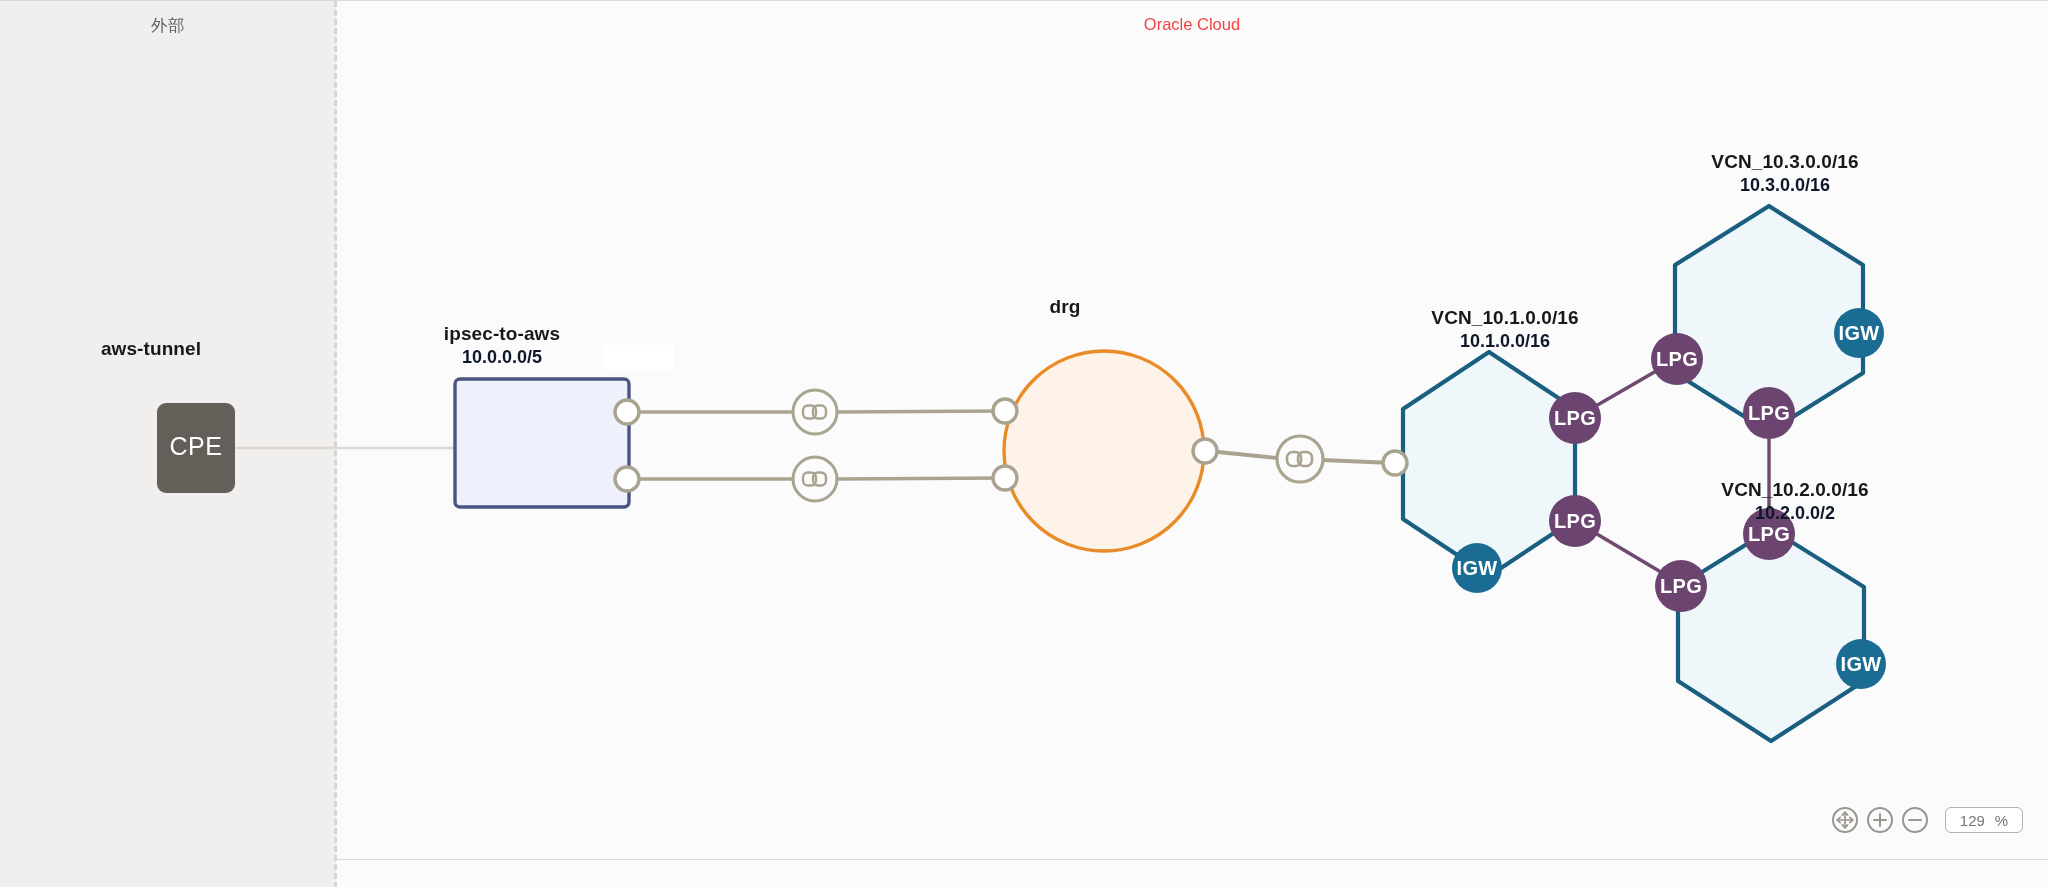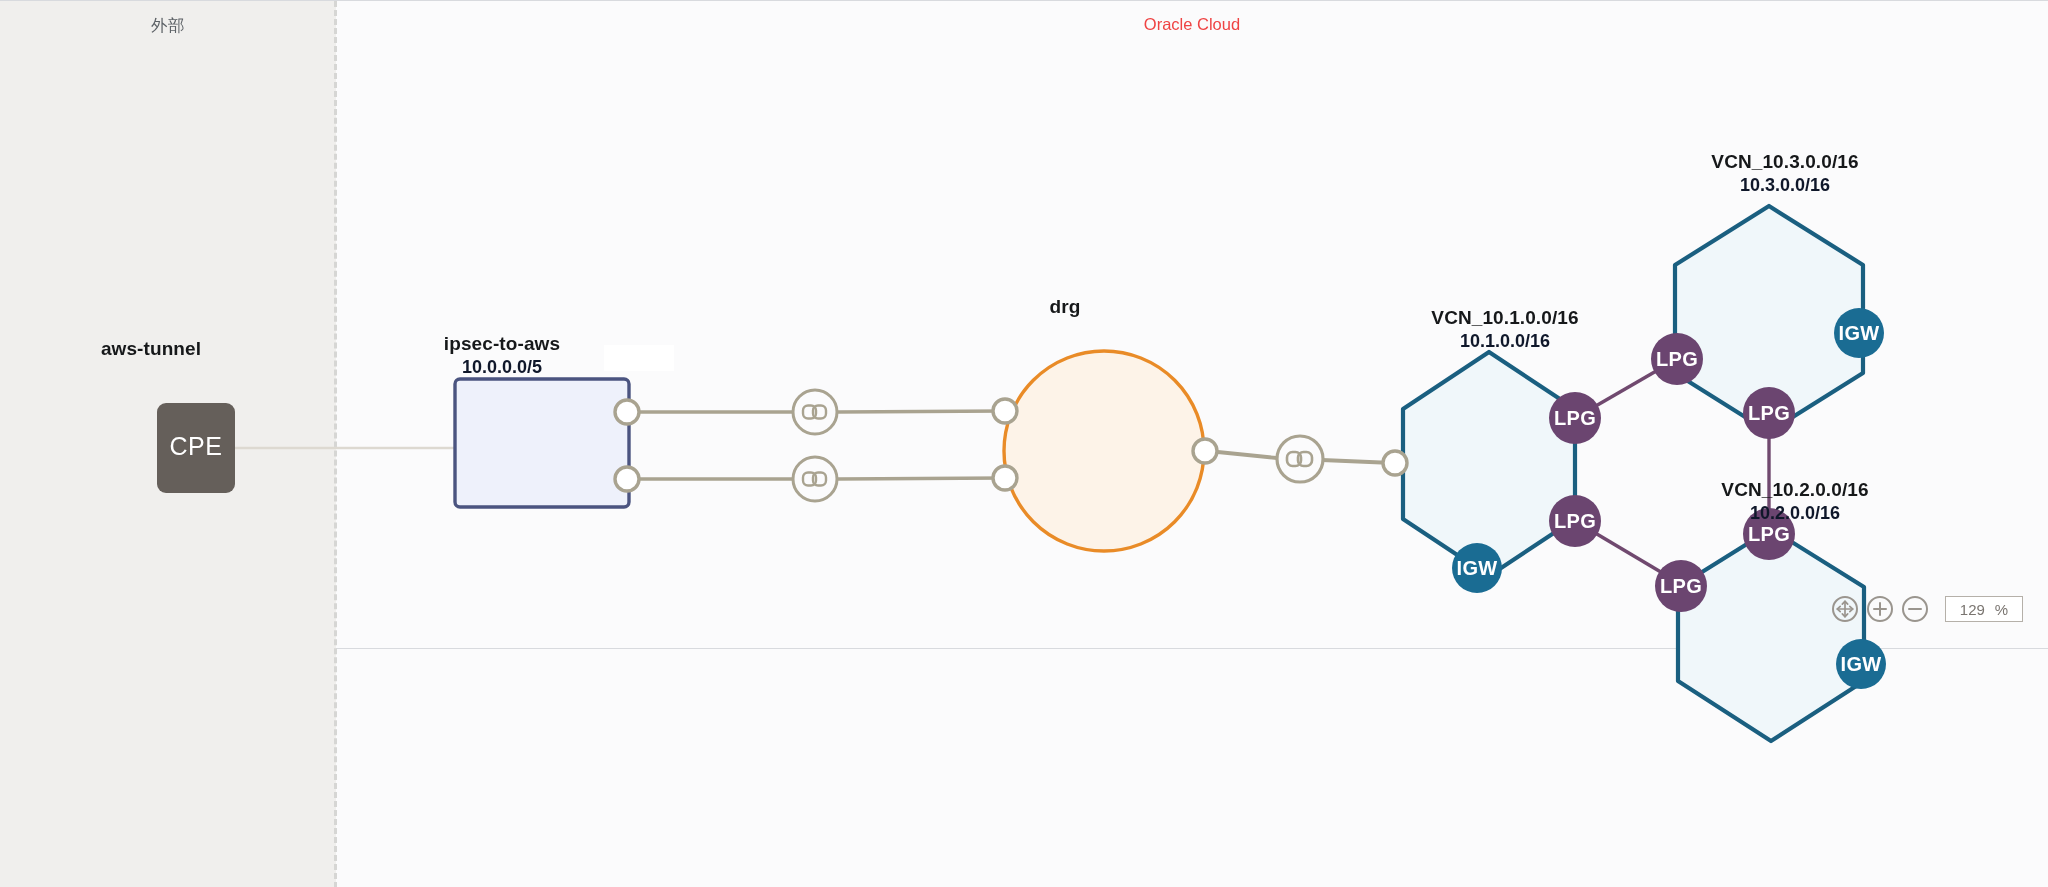--- a/index.html
+++ b/index.html
@@ -4,21 +4,21 @@
 <title>Oracle Cloud Network Topology</title>
 <style>
   html,body{margin:0;padding:0;}
   body{
     width:2048px;height:887px;overflow:hidden;
     background:#fbfbfc;
     font-family:"Liberation Sans","DejaVu Sans",sans-serif;
     -webkit-font-smoothing:antialiased;
   }
   #canvas{
-    position:relative;width:2048px;height:649px;
+    position:relative;width:2048px;height:860px;
     background:#fbfbfc;
     box-sizing:border-box;
     border-top:1px solid #d8dade;
     border-bottom:1px solid #d8dade;
   }
   
   #external-pane{
     position:absolute;left:0;top:0;width:336px;height:887px;
     background:#f0efed;
   }
@@ -41,21 +41,21 @@
   .lbl{position:absolute;white-space:nowrap;text-align:center;}
   .lbl .t{
     display:block;font-size:19px;font-weight:bold;color:#16181a;
     letter-spacing:.1px;line-height:1.18;
   }
   .lbl .s{
     display:block;font-size:18px;font-weight:bold;color:#0f172a;
     line-height:1.18;margin-top:2px;
   }
   #lbl-aws-tunnel{left:46px;top:337px;width:210px;}
-  #lbl-ipsec{left:367px;top:332px;width:270px;}
+  #lbl-ipsec{left:367px;top:322px;width:270px;}
   #lbl-drg{left:985px;top:295px;width:160px;}
   #lbl-vcn1{left:1375px;top:306px;width:260px;}
   #lbl-vcn3{left:1655px;top:150px;width:260px;}
   #lbl-vcn2{left:1665px;top:478px;width:260px;}
   
   #ipsec-redaction{
     position:absolute;left:604px;top:344px;width:70px;height:26px;
     background:#ffffff;
   }
   
@@ -74,21 +74,21 @@
     display:flex;align-items:center;gap:9px;
   }
   .zbtn{
     width:26px;height:26px;border-radius:50%;
     border:2px solid #9a958e;box-sizing:border-box;
     background:transparent;position:relative;cursor:pointer;
   }
   .zbtn svg{position:absolute;left:0;top:0;}
   #zoom-value-box{
     margin-left:8px;
-    border:1.5px solid #b5b0a9;border-radius:0;background:#fff;
+    border:1.5px solid #b5b0a9;border-radius:6px;background:#fff;
     height:26px;min-width:78px;box-sizing:border-box;
     display:flex;align-items:center;justify-content:center;gap:10px;
     padding:0 9px;
   }
   #zoom-value{font-size:15px;color:#7a7570;}
   #zoom-unit{font-size:15px;color:#7a7570;}
 </style>
 </head>
 <body>
 
@@ -198,21 +198,21 @@
     <span class="s">10.1.0.0/16</span>
   </div>
 
   <div class="lbl" id="lbl-vcn3">
     <span class="t">VCN_10.3.0.0/16</span>
     <span class="s">10.3.0.0/16</span>
   </div>
 
   <div class="lbl" id="lbl-vcn2">
     <span class="t">VCN_10.2.0.0/16</span>
-    <span class="s">10.2.0.0/16</span>
+    <span class="s">10.2.0.0/2</span>
   </div>
 
   <div id="zoom-controls">
     <div class="zbtn">
       <svg width="22" height="22" viewBox="0 0 22 22">
         <g stroke="#9a958e" stroke-width="1.7" fill="none" stroke-linecap="round">
           <line x1="11" y1="3.5" x2="11" y2="18.5"></line>
           <line x1="3.5" y1="11" x2="18.5" y2="11"></line>
           <polyline points="8.3,6.2 11,3.3 13.7,6.2"></polyline>
           <polyline points="8.3,15.8 11,18.7 13.7,15.8"></polyline>

